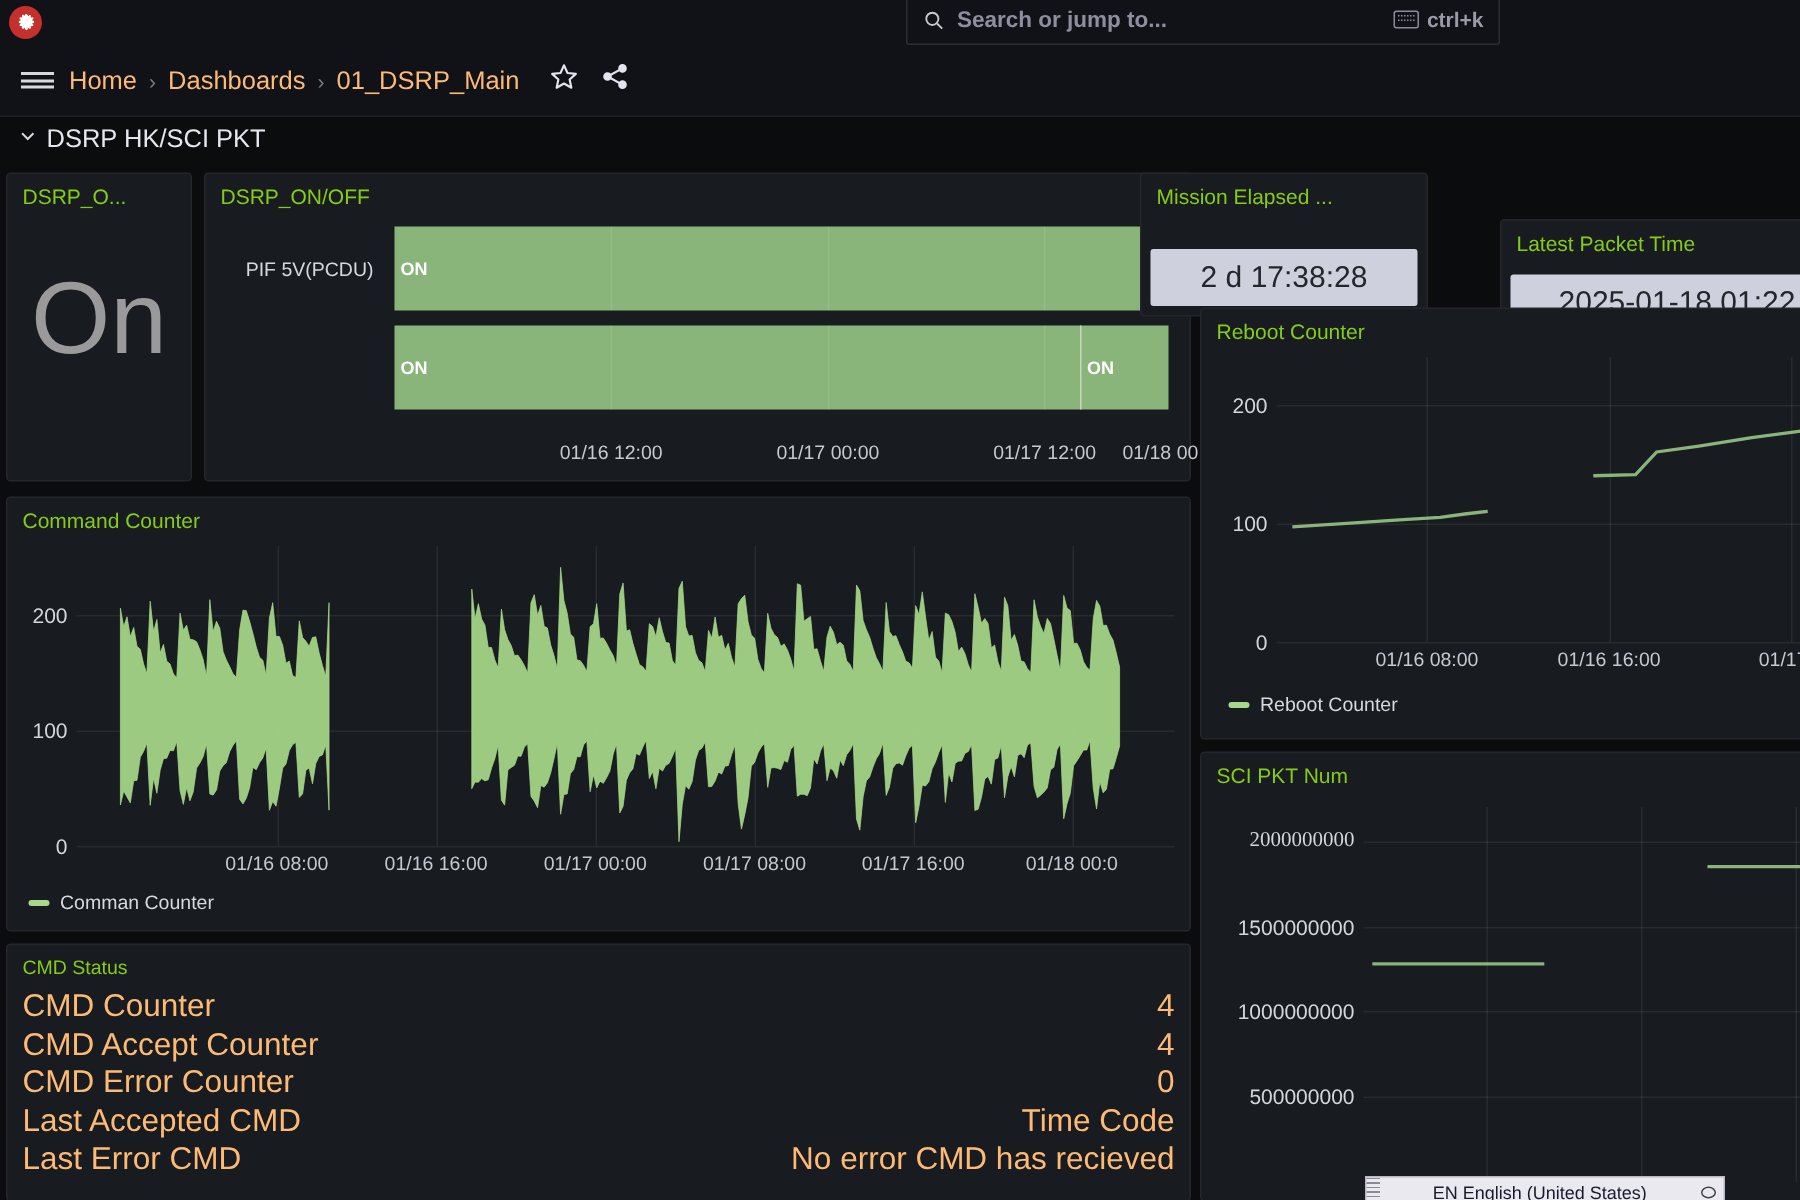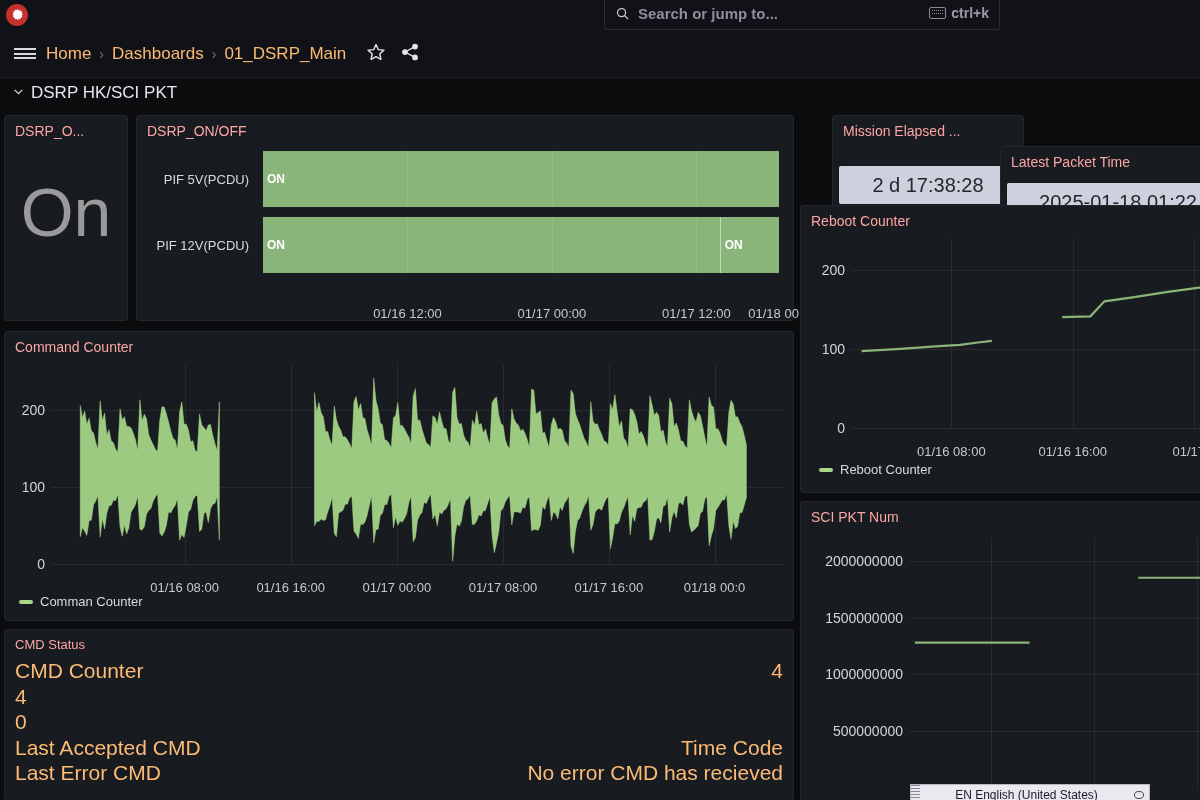--- a/index.html
+++ b/index.html
@@ -61,21 +61,21 @@
   #row-title { font-size: 17px; color: #e6e6ef; font-weight: 400; }
 
   
   .panel {
     position: absolute;
     background: #181b1f;
     border: 1px solid #24262b;
     border-radius: 3px;
   }
   .panel-title {
-    font-size: 14px; color: #fca5a5; padding: 7px 10px 0 10px;
+    font-size: 14px; color: #84cc16; padding: 7px 10px 0 10px;
     white-space: nowrap; overflow: hidden;
   }
   .panel-title.sm { font-size: 13px; }
 
   
   #p-dsrp-onoff-stat { left: 4px; top: 115px; width: 124px; height: 206px; }
   #dsrp-stat-value {
     position: absolute; left: 0; right: 0; top: 62px;
     text-align: center; font-size: 68px; color: #9a9a9a; line-height: 1;
   }
@@ -99,33 +99,33 @@
     border-left: 1px solid #c9d6c0;
     display: flex; align-items: center;
   }
   .stl-seg .stl-txt { font-size: 12px; color: #fff; font-weight: bold; padding-left: 4px; }
   .stl-gridline {
     position: absolute; top: 0; bottom: 0; width: 1px; background: rgba(255,255,255,.10);
   }
   .axis-x {
     position: absolute; left: 0; right: 0; display: flex; font-size: 13px; color: #c7c8d1;
   }
-  .axis-x span { position: absolute; transform: translateX(-50%); white-space: nowrap; margin-top: 12px; }
+  .axis-x span { position: absolute; transform: translateX(-50%); white-space: nowrap; }
 
   
   #p-command-counter { left: 4px; top: 331px; width: 790px; height: 290px; }
   
   #p-cmd-status { left: 4px; top: 629px; width: 790px; height: 172px; }
   .cmd-row {
     display: flex; justify-content: space-between; align-items: flex-start;
     font-size: 21px; color: #fdba74; padding: 0 10px; line-height: 25.5px;
   }
 
   
-  #p-mission-elapsed { left: 832px; top: 115px; width: 192px; height: 96px; }
+  #p-mission-elapsed { left: 760px; top: 115px; width: 192px; height: 96px; }
   #p-latest-packet { left: 1000px; top: 131px; width: 236px; height: 82px; margin-top: 15px; }
   .stat-value-box {
     position: absolute; left: 6px; right: 6px; bottom: 6px; height: 38px;
     background: #cfd0de; border-radius: 2px;
     display: flex; align-items: center; justify-content: center;
     color: #24262b; font-size: 20px; white-space: nowrap; overflow: hidden;
   }
   #p-reboot-counter { left: 800px; top: 205px; width: 404px; height: 288px; }
   #p-sci-pkt { left: 800px; top: 501px; width: 404px; height: 300px; }
 
@@ -231,21 +231,20 @@
         <div class="stl-bar" style="height: 56px; --stbar: #8ab57a;">
           <div class="stl-seg" style="left: 0%; width: 100%; border-left: none;">
             <span class="stl-txt">ON</span>
           </div>
           <div class="stl-gridline" style="left: 28%;"></div>
           <div class="stl-gridline" style="left: 56%;"></div>
           <div class="stl-gridline" style="left: 84%;"></div>
         </div>
       </div>
       <div class="stl-row" style="top: 66px; height: 62px;">
-        <div class="stl-label" style="height: 62px;">PIF 12V(PCDU)</div>
         <div class="stl-bar" style="height: 56px; --stbar: #8ab57a;">
           <div class="stl-seg" style="left: 0%; width: 88.5%; border-left: none;">
             <span class="stl-txt">ON</span>
           </div>
           <div class="stl-seg" style="left: 88.5%; width: 11.5%;">
             <span class="stl-txt">ON</span>
           </div>
           <div class="stl-gridline" style="left: 28%;"></div>
           <div class="stl-gridline" style="left: 56%;"></div>
           <div class="stl-gridline" style="left: 84%;"></div>
@@ -297,23 +296,25 @@
 </div>
 
 <div class="panel" id="p-cmd-status">
   <div class="panel-title sm">CMD Status</div>
   <div id="cmd-status-rows" style="position:absolute;left:0;right:0;top:28px;">
       <div class="cmd-row">
         <span>CMD Counter</span>
         <span>4</span>
       </div>
       <div class="cmd-row">
+        <span>CMD Accept Counter</span>
         <span>4</span>
       </div>
       <div class="cmd-row">
+        <span>CMD Error Counter</span>
         <span>0</span>
       </div>
       <div class="cmd-row">
         <span>Last Accepted CMD</span>
         <span>Time Code</span>
       </div>
       <div class="cmd-row">
         <span>Last Error CMD</span>
         <span>No error CMD has recieved</span>
       </div>
@@ -372,21 +373,21 @@
       <div class="gridv" style="left: 98%;"></div>
       <svg width="100%" height="100%" viewBox="0 0 1000 400" preserveAspectRatio="none" style="display: block; position: absolute; inset: 0px;">
         <path d="M20.0 167.3 L410.0 167.3" fill="none" stroke="#8ab57a" stroke-width="2.2" vector-effect="non-scaling-stroke"></path>
         <path d="M780.0 63.6 L1000.0 63.6" fill="none" stroke="#8ab57a" stroke-width="2.2" vector-effect="non-scaling-stroke"></path>
       </svg>
     </div>
   <div class="axis-y" id="sp-axisy" style="position:absolute;left:0;top:36px;width:102px;height:250px;">
       <span style="top: 77.2727%;">500000000</span>
       <span style="top: 54.5455%;">1000000000</span>
       <span style="top: 31.8182%;">1500000000</span>
-      <span style="top: 9.09091%;">2000000000</span>
+      <span style="top: 9.09091%; font-family: Liberation Serif, serif;">2000000000</span>
     </div>
 </div>
 
 <div id="ime-bar">
   <span id="ime-grip"></span>
   <span id="ime-label">EN English (United States)</span>
   <span id="ime-icon">
     <svg width="12" height="10" viewBox="0 0 24 20" fill="none" stroke="#444" stroke-width="2">
         <ellipse cx="12" cy="10" rx="9" ry="7"></ellipse>
       </svg>

